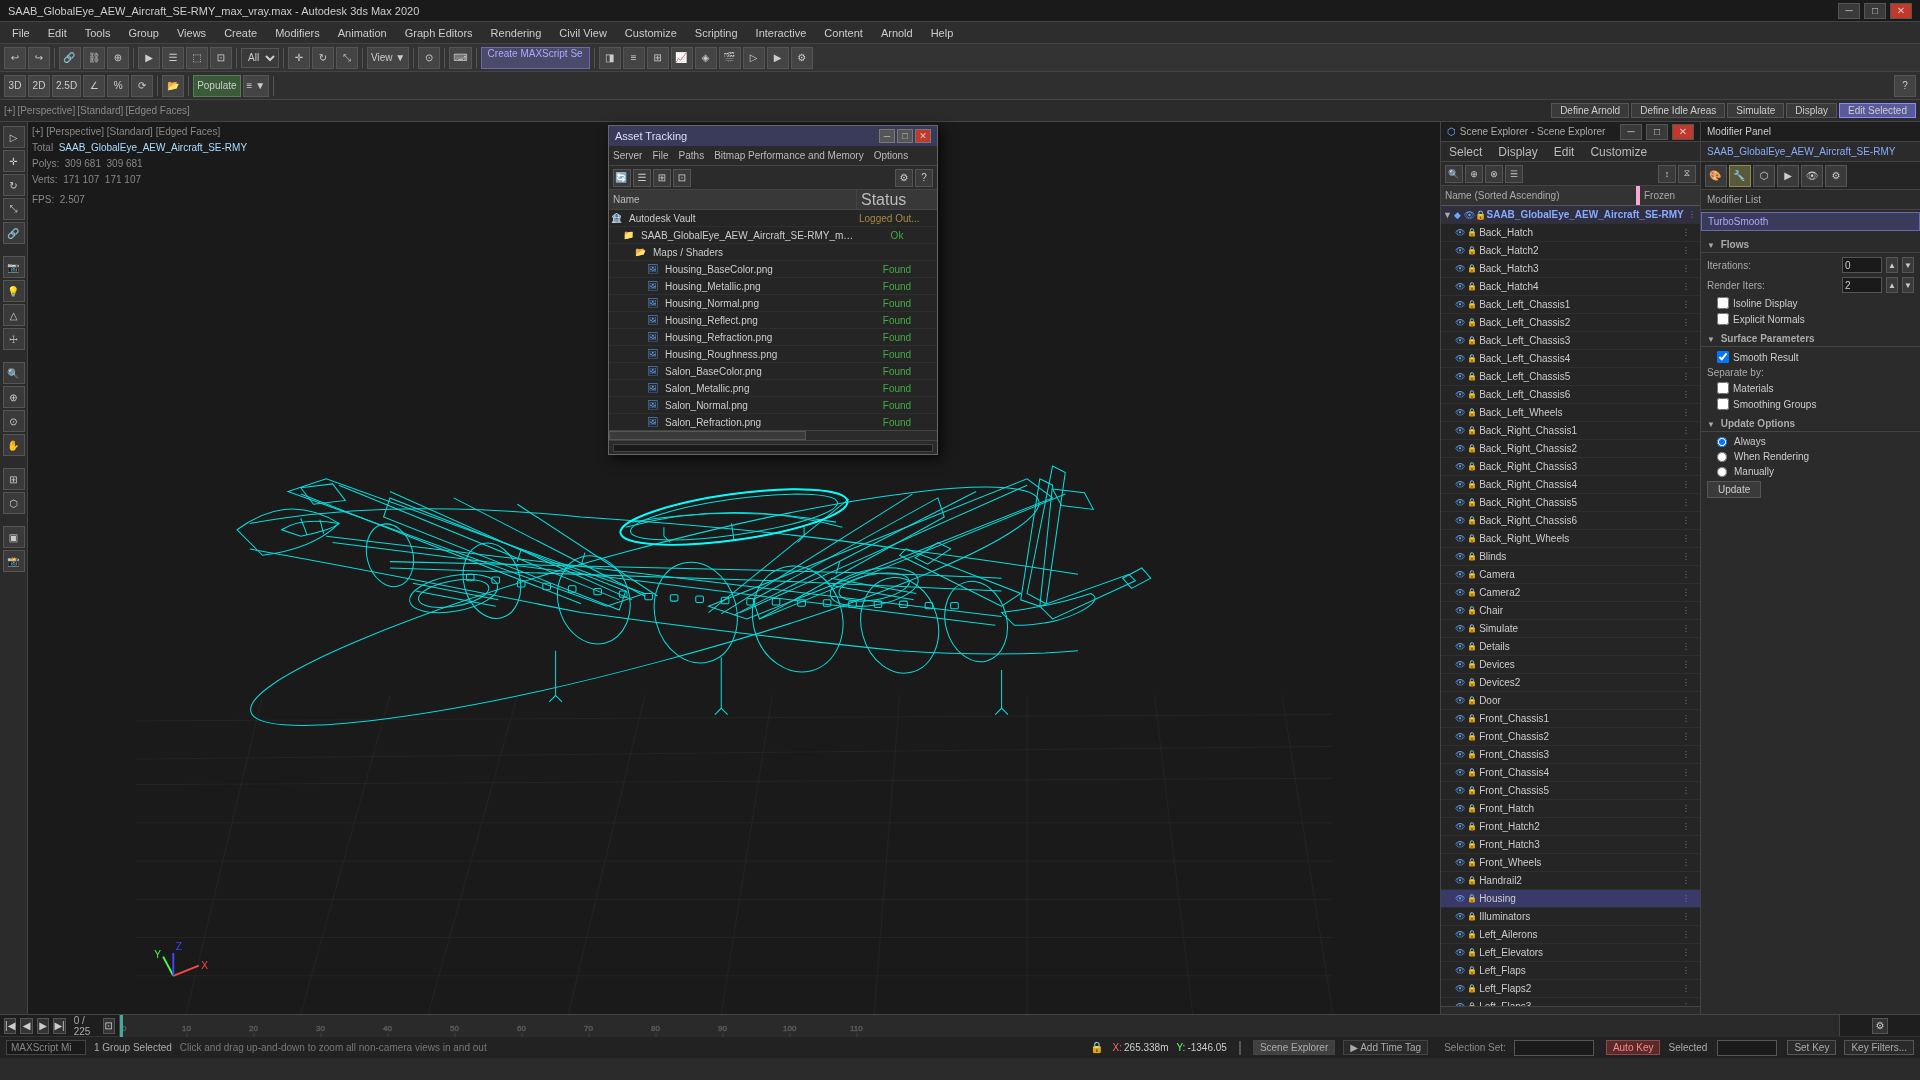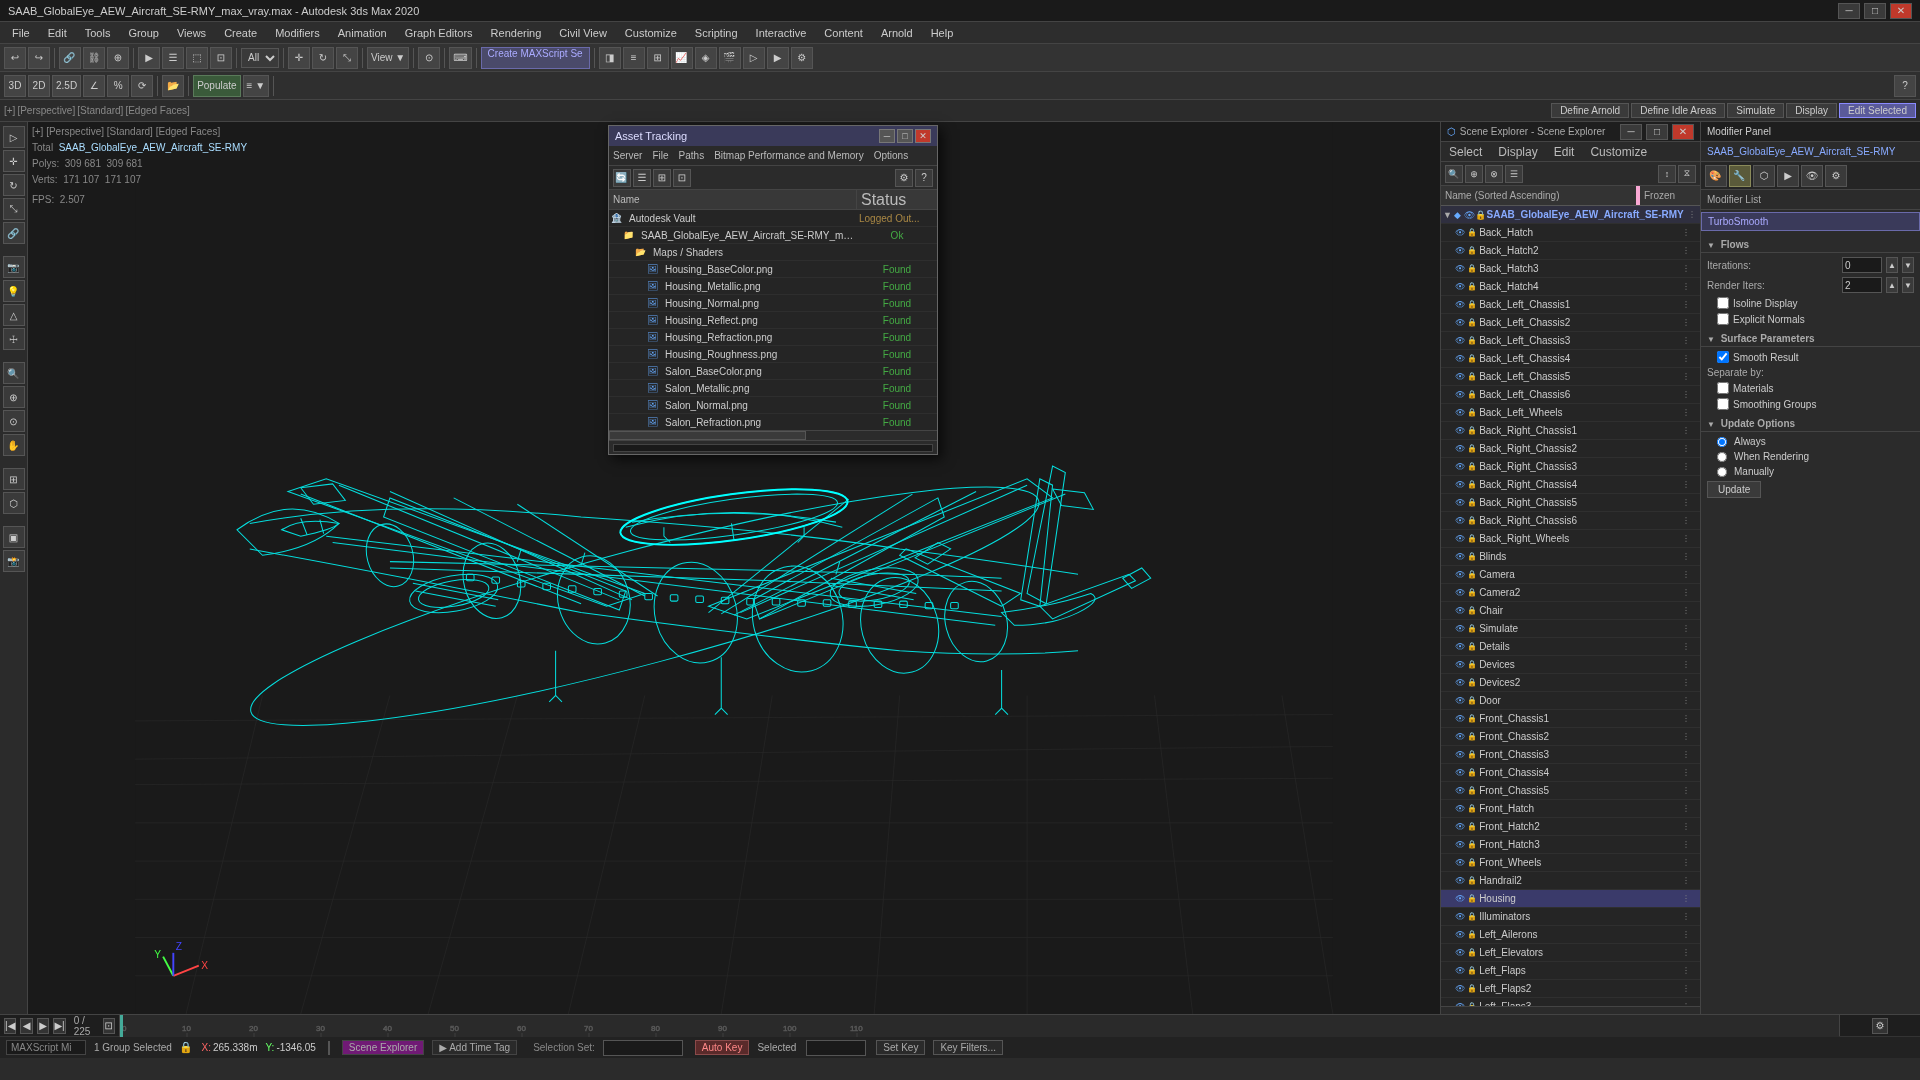--- a/index.html
+++ b/index.html
@@ -913,31 +913,34 @@
   </div>
 </div>
 
 <div id="coordbar">
   <div class="coord-item" style="width:80px;background:#1a1a1a;border:1px solid #444;padding:1px 4px;">
     <span>MAXScript Mi</span>
   </div>
   <div style="font-size:10px;color:#aaa;">
     <span>1 Group Selected</span>
   </div>
+  <div style="font-size:10px;color:#777;flex:1;">
+    <span>Click and drag up-and-down to zoom all non-camera views in and out</span>
+  </div>
   <div style="font-size:11px;">🔒</div>
   <div class="coord-item">
     <span style="color:#f66;">X:</span>
     <span class="coord-val">265.338m</span>
   </div>
   <div class="coord-item">
     <span style="color:#6f6;">Y:</span>
     <span class="coord-val">-1346.05</span>
   </div>
   <div style="width:2px;height:14px;background:#555;margin:0 4px;"></div>
-  <div style="background:#701a75;border:1px solid #444;padding:1px 6px;font-size:10px;color:#aaa;">Scene Explorer</div>
+  <div style="background:#404040;border:1px solid #444;padding:1px 6px;font-size:10px;color:#aaa;">Scene Explorer</div>
   <div style="background:#2a2a2a;border:1px solid #444;padding:1px 6px;font-size:10px;color:#aaa;">▶ Add Time Tag</div>
   <div style="font-size:10px;color:#888;margin-left:8px;">Selection Set:</div>
   <div style="width:80px;height:16px;background:#1a1a1a;border:1px solid #555;color:#ccc;font-size:10px;padding:0 2px;"></div>
   <div style="background:#5a2a2a;border:1px solid #8a4a4a;padding:1px 6px;font-size:10px;color:#f88;margin-left:4px;">Auto Key</div>
   <div style="font-size:10px;color:#aaa;">
     <span>Selected</span>
   </div>
   <div style="width:60px;height:16px;background:#1a1a1a;border:1px solid #555;margin:0 2px;"></div>
   <div style="background:#2a2a2a;border:1px solid #555;padding:1px 6px;font-size:10px;color:#aaa;">Set Key</div>
   <div style="background:#2a2a2a;border:1px solid #555;padding:1px 6px;font-size:10px;color:#aaa;">Key Filters...</div>

